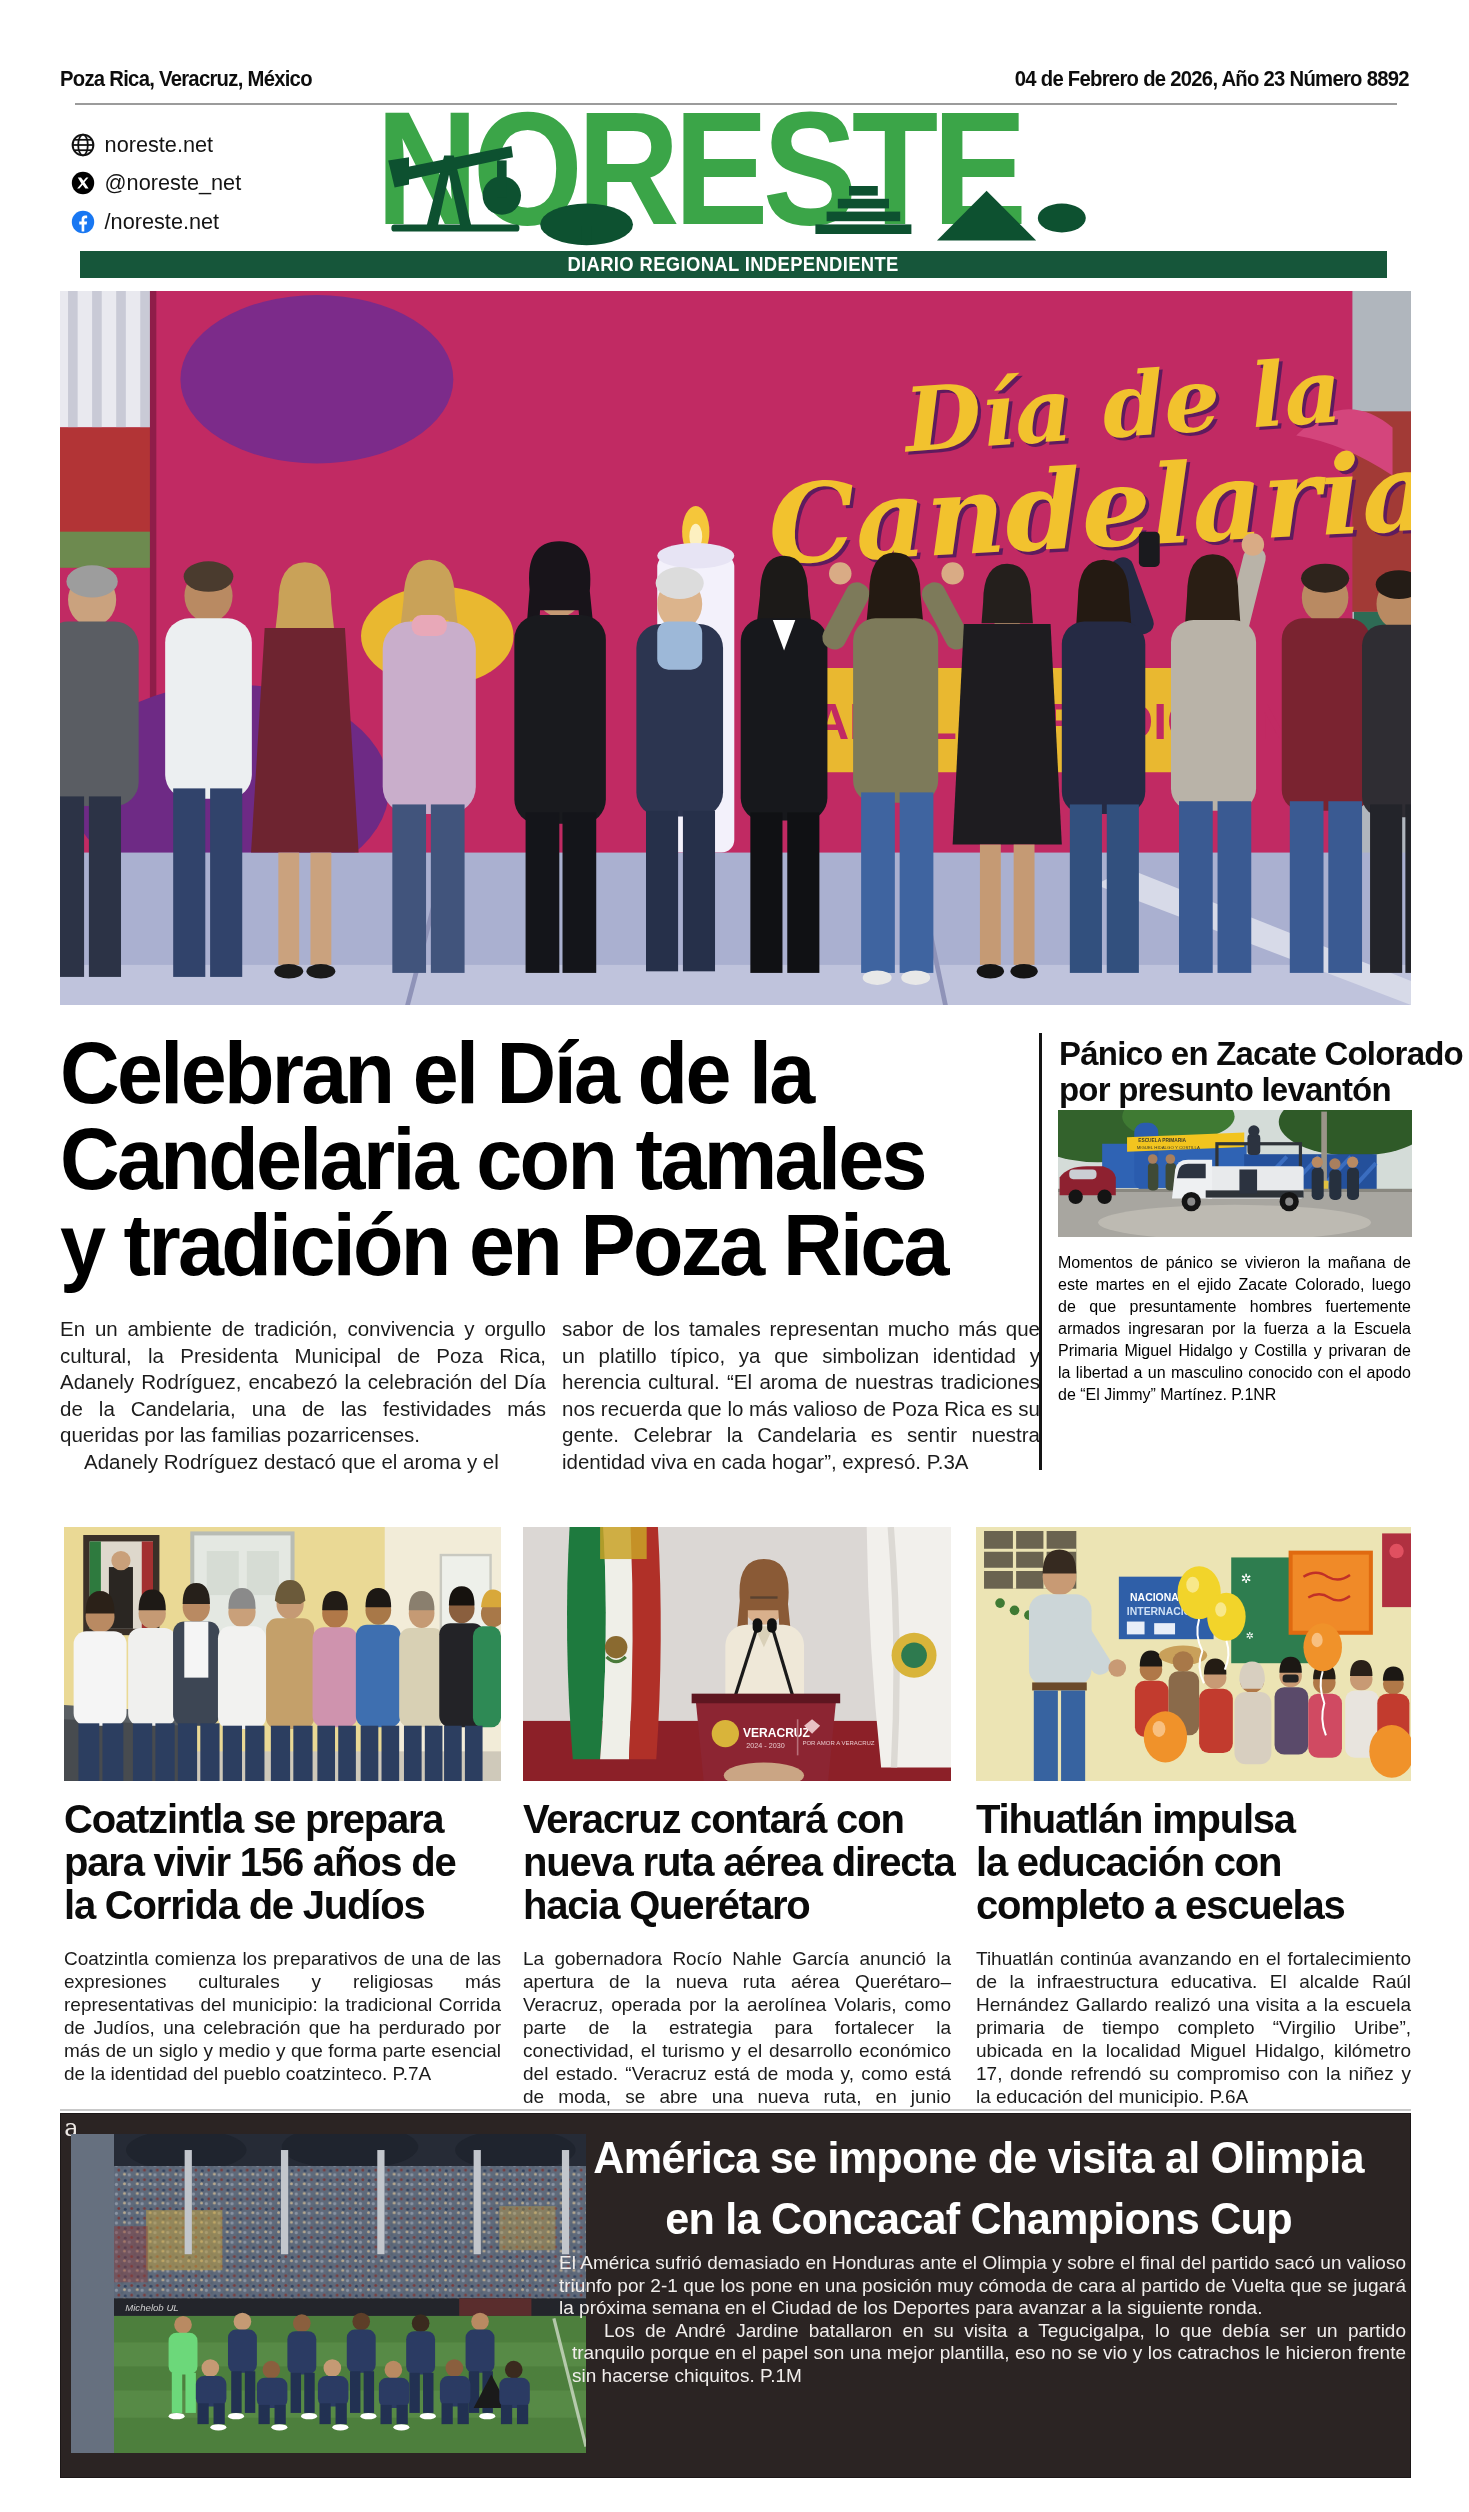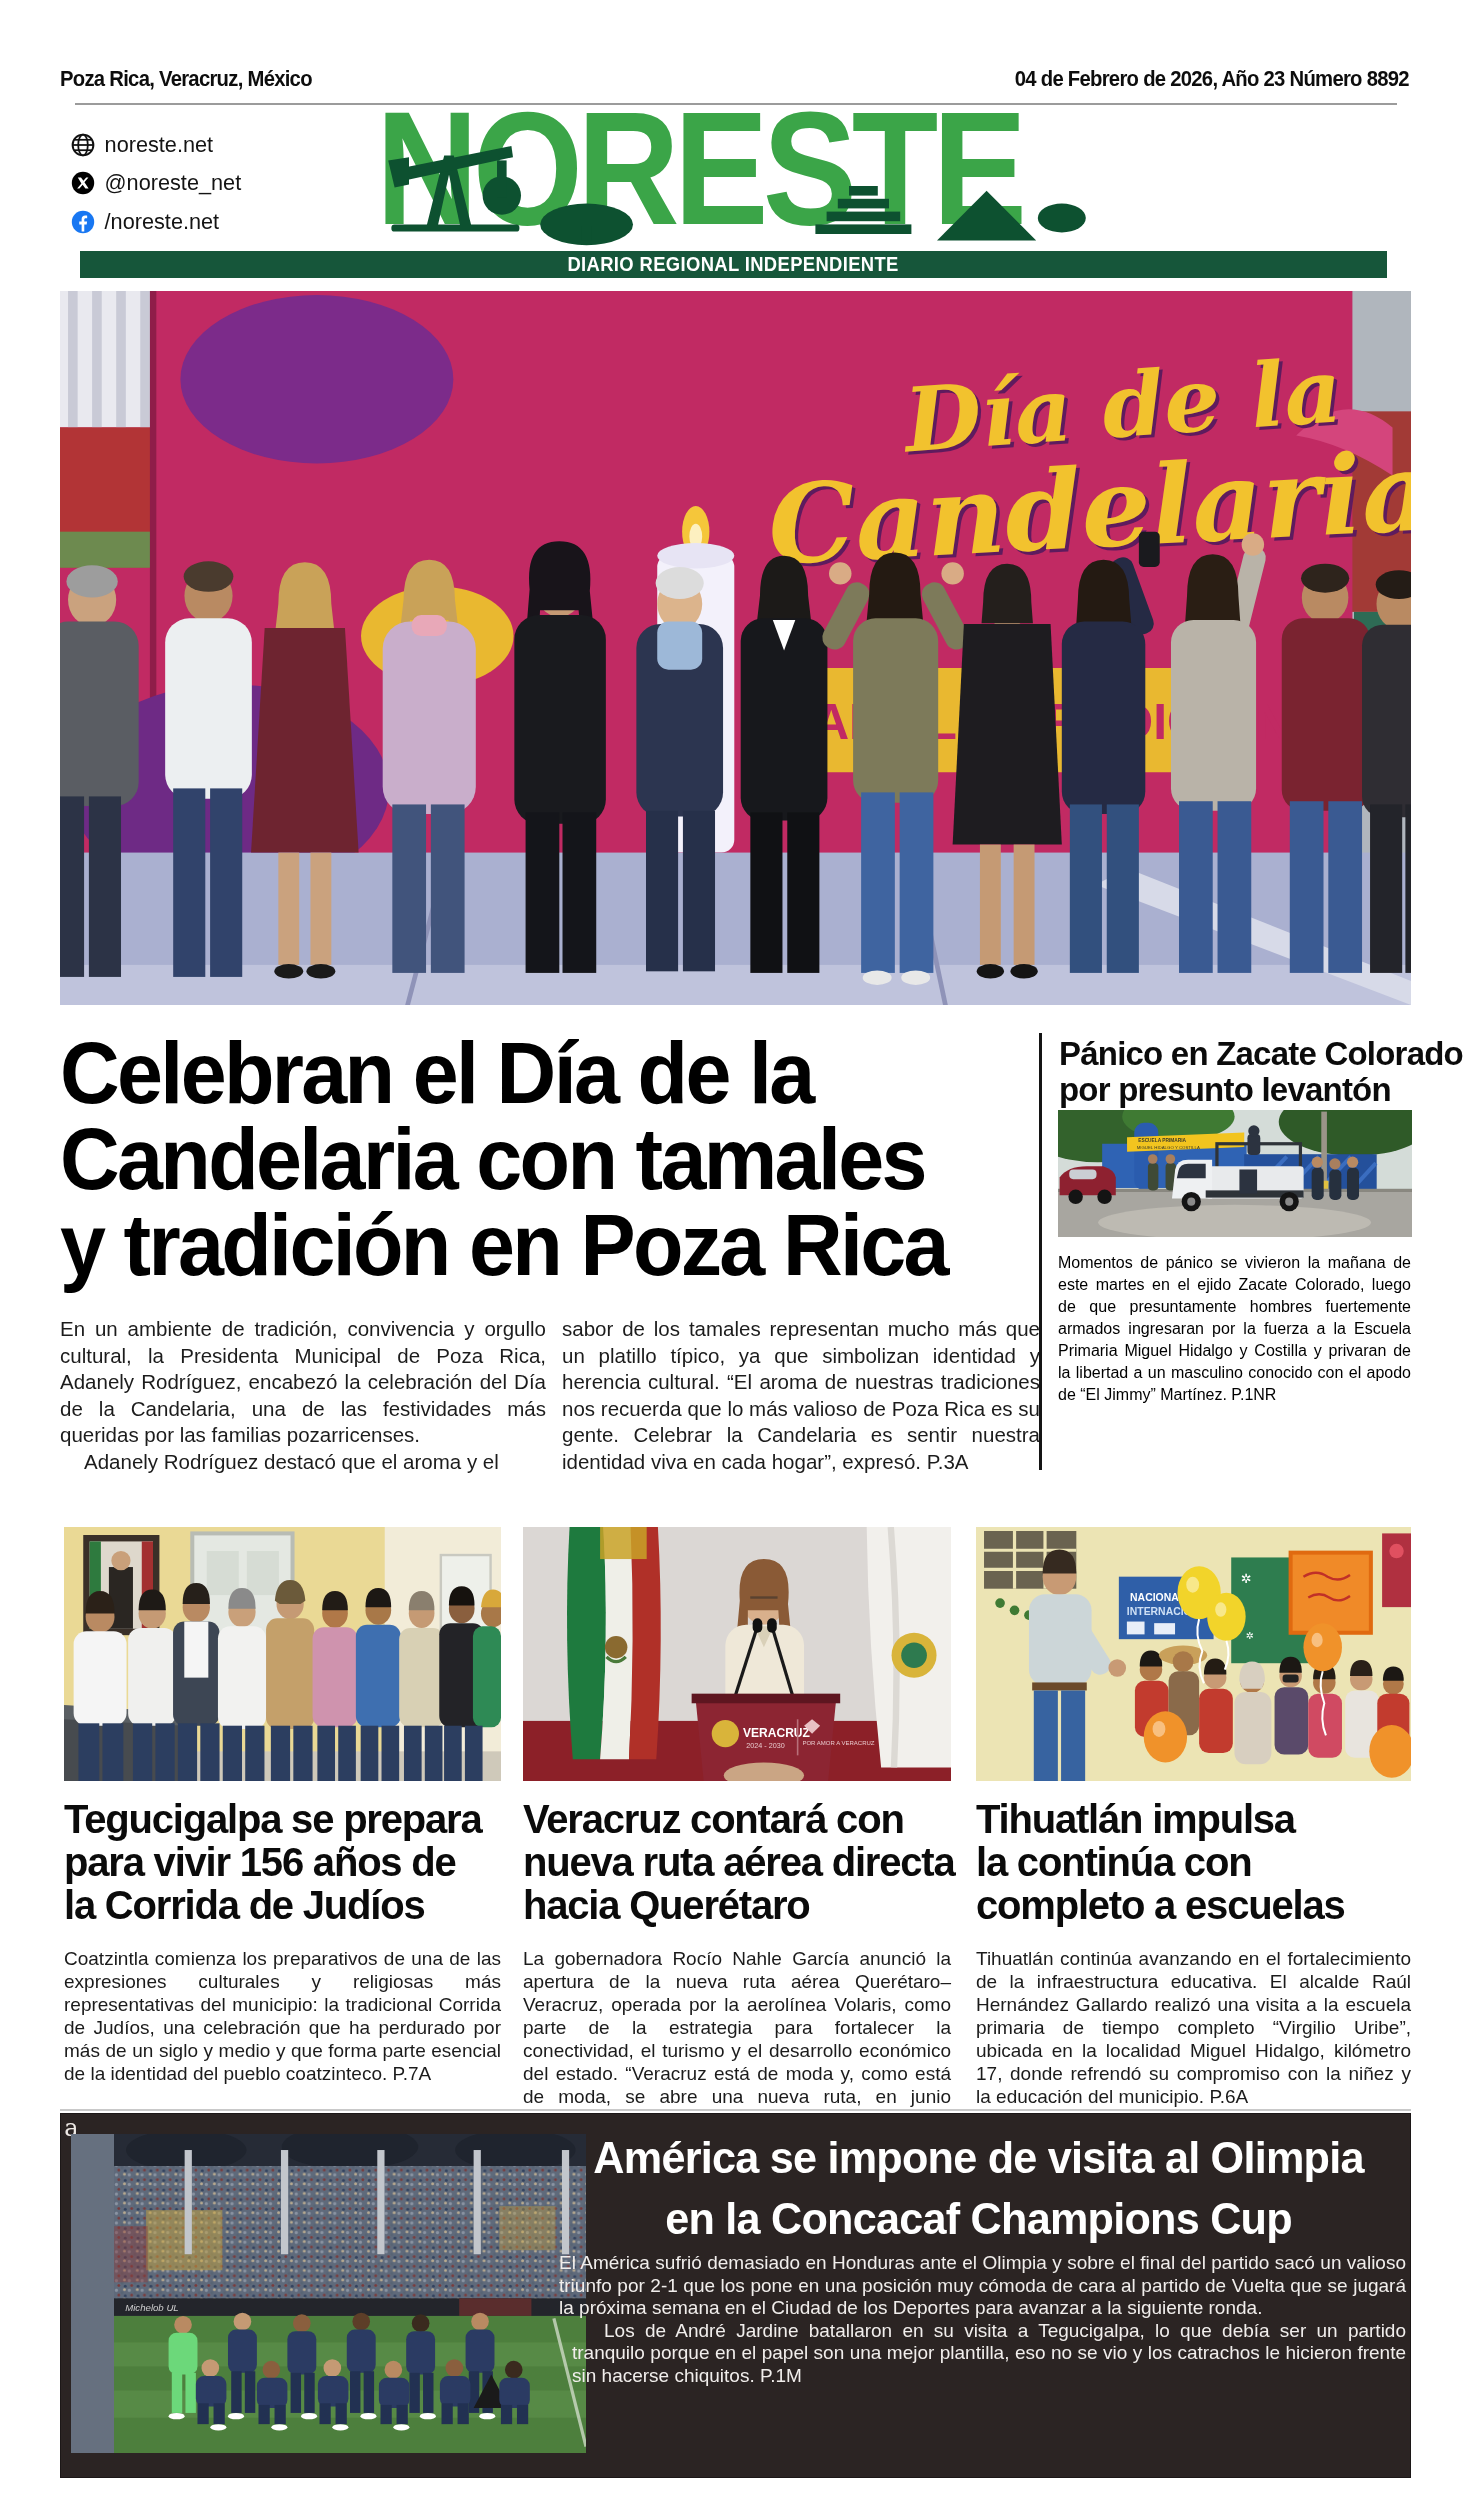--- a/index.html
+++ b/index.html
@@ -598,32 +598,32 @@
       <ellipse cx="236" cy="262" rx="27" ry="32" fill="#f0922a"></ellipse>
         <ellipse cx="228" cy="252" rx="8" ry="10" fill="#f8c080"></ellipse>
       <ellipse cx="518" cy="280" rx="28" ry="33" fill="#f0922a"></ellipse>
       <path d="M278 115 q-6 20 4 40 q-8 20 2 40" stroke="#ffffff" stroke-width="2.5" fill="none"></path>
       <path d="M312 142 q6 18 -2 36" stroke="#ffffff" stroke-width="2.5" fill="none"></path>
       <path d="M432 180 q-6 18 2 40 q-6 20 2 40" stroke="#ffffff" stroke-width="2.5" fill="none"></path>
     </svg>
   </div>
 
   <div class="abs brief-head bh1">
-    <div>Tegucigalpa se prepara</div>
+    <div>Coatzintla se prepara</div>
     <div>para vivir 156 años de</div>
     <div>la Corrida de Judíos</div>
   </div>
   <div class="abs brief-head bh2">
     <div>Veracruz contará con</div>
     <div>nueva ruta aérea directa</div>
     <div>hacia Querétaro</div>
   </div>
   <div class="abs brief-head bh3">
     <div>Tihuatlán impulsa</div>
-    <div>la continúa con</div>
+    <div>la educación con</div>
     <div>completo a escuelas</div>
   </div>
 
   <div class="abs brief-body bb1">Coatzintla comienza los preparativos de una de las expresiones culturales y religiosas más representativas del municipio: la tradicional Corrida de Judíos, una celebración que ha perdurado por más de un siglo y medio y que forma parte esencial de la identidad del pueblo coatzinteco. P.7A</div>
   <div class="abs brief-body bb2">La gobernadora Rocío Nahle García anunció la apertura de la nueva ruta aérea Querétaro–Veracruz, operada por la aerolínea Volaris, como parte de la estrategia para fortalecer la conectividad, el turismo y el desarrollo económico del estado. “Veracruz está de moda y, como está de moda, se abre una nueva ruta, en junio comenzarán las operaciones. P.8A</div>
   <div class="abs brief-body bb3">Tihuatlán continúa avanzando en el fortalecimiento de la infraestructura educativa. El alcalde Raúl Hernández Gallardo realizó una visita a la escuela primaria de tiempo completo “Virgilio Uribe”, ubicada en la localidad Miguel Hidalgo, kilómetro 17, donde refrendó su compromiso con la niñez y la educación del municipio. P.6A</div>
 
   <div class="abs pre-box-rule"></div>
 
   <div class="abs sports-box">

